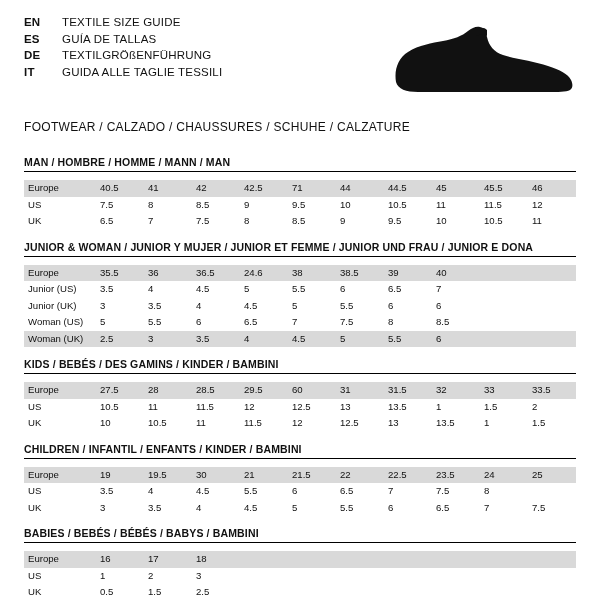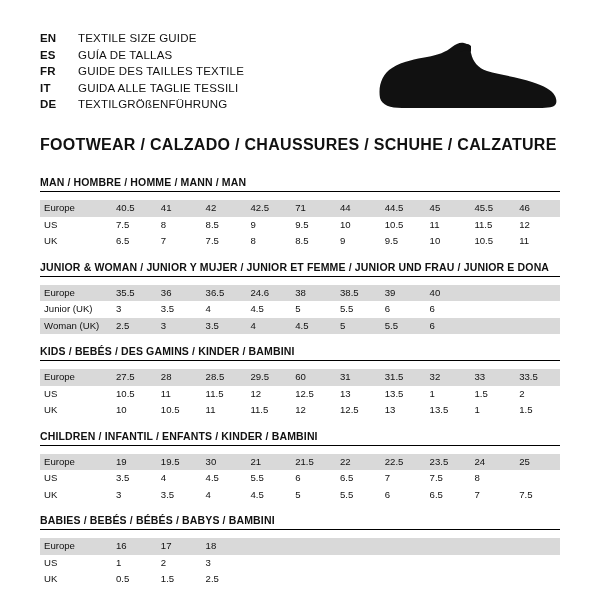--- a/index.html
+++ b/index.html
@@ -7,21 +7,21 @@
     margin: 0; padding: 0;
     width: 600px; height: 600px;
     background: #ffffff;
     font-family: "Liberation Sans", sans-serif;
     color: #111111;
   }
   #page {
     position: relative;
     width: 600px; height: 600px;
     overflow: hidden;
-    padding: 16px;
+    padding: 0;
   }
 
   
   .header {
     position: relative;
     padding: 16px 24px 0 24px;
     height: 112px;
   }
   .lang-table {
     border-collapse: collapse;
@@ -46,43 +46,44 @@
     position: absolute;
     top: 22px;
     right: 22px;
     width: 190px;
     height: 76px;
   }
 
   
   .category-banner {
     padding: 8px 24px 0 24px;
-    font-size: 16px;
-    font-weight: bold;
+    font-size: 12px;
+    font-weight: normal;
     letter-spacing: 0.3px;
   }
 
   
   .sections {
     padding: 22px 24px 0 24px;
   }
   .section { margin-bottom: 11px; }
   .section-title {
     font-size: 10.5px;
     font-weight: bold;
     letter-spacing: 0.15px;
     padding-bottom: 3px;
     border-bottom: 1px solid #000000;
-    margin-bottom: 8px;
+    margin-bottom: 0;
   }
   table.size-table {
     border-collapse: collapse;
     width: 100%;
     font-size: 9.6px;
     table-layout: fixed;
+    margin-top: 8px;
   }
   table.size-table tr { height: 16.5px; }
   table.size-table td {
     padding: 0 0 0 4px;
     text-align: left;
     vertical-align: middle;
     line-height: 16.5px;
     white-space: nowrap;
   }
   table.size-table tr.shaded { background: #d9d9d9; }
@@ -106,30 +107,26 @@
       <tbody>
         <tr>
           <td class="lang-code">EN</td>
           <td class="lang-title">TEXTILE SIZE GUIDE</td>
         </tr>
         <tr>
           <td class="lang-code">ES</td>
           <td class="lang-title">GUÍA DE TALLAS</td>
         </tr>
         <tr>
-          <td class="lang-code">FR</td>
-          <td class="lang-title">GUIDE DES TAILLES TEXTILE</td>
+          <td class="lang-code">DE</td>
+          <td class="lang-title">TEXTILGRÖßENFÜHRUNG</td>
         </tr>
         <tr>
           <td class="lang-code">IT</td>
           <td class="lang-title">GUIDA ALLE TAGLIE TESSILI</td>
-        </tr>
-        <tr>
-          <td class="lang-code">DE</td>
-          <td class="lang-title">TEXTILGRÖßENFÜHRUNG</td>
         </tr>
       </tbody>
     </table>
 
     <svg class="shoe-art" viewBox="0 0 190 76" aria-hidden="true">
       <path fill="#111111" d="M8 60 C6 48 10 36 20 30 C31 23 44 21 55 19 C66 17 74 14 80 9 C84 6 88 4 92 5 C96 6 98 10 99 15 C101 24 106 30 115 33 C128 37 146 39 160 44 C172 48 180 52 183 58 C185 62 185 66 182 68 C178 70 170 70 160 70 L30 70 C18 70 10 67 8 60 Z"></path>
       <path fill="#111111" d="M88 8 C92 5 96 5 99 8 L99 14 C96 12 92 12 88 14 Z"></path>
     </svg>
   </div>
 
@@ -221,29 +218,55 @@
             <td class="val">36.5</td>
             <td class="val">24.6</td>
             <td class="val">38</td>
             <td class="val">38.5</td>
             <td class="val">39</td>
             <td class="val">40</td>
             <td class="val"></td>
             <td class="val"></td>
           </tr>
           <tr>
+            <td class="label-cell">Junior (US)</td>
+            <td class="val">3.5</td>
+            <td class="val">4</td>
+            <td class="val">4.5</td>
+            <td class="val">5</td>
+            <td class="val">5.5</td>
+            <td class="val">6</td>
+            <td class="val">6.5</td>
+            <td class="val">7</td>
+            <td class="val"></td>
+            <td class="val"></td>
+          </tr>
+          <tr>
             <td class="label-cell">Junior (UK)</td>
             <td class="val">3</td>
             <td class="val">3.5</td>
             <td class="val">4</td>
             <td class="val">4.5</td>
             <td class="val">5</td>
             <td class="val">5.5</td>
             <td class="val">6</td>
             <td class="val">6</td>
+            <td class="val"></td>
+            <td class="val"></td>
+          </tr>
+          <tr>
+            <td class="label-cell">Woman (US)</td>
+            <td class="val">5</td>
+            <td class="val">5.5</td>
+            <td class="val">6</td>
+            <td class="val">6.5</td>
+            <td class="val">7</td>
+            <td class="val">7.5</td>
+            <td class="val">8</td>
+            <td class="val">8.5</td>
             <td class="val"></td>
             <td class="val"></td>
           </tr>
           <tr class="shaded">
             <td class="label-cell">Woman (UK)</td>
             <td class="val">2.5</td>
             <td class="val">3</td>
             <td class="val">3.5</td>
             <td class="val">4</td>
             <td class="val">4.5</td>

